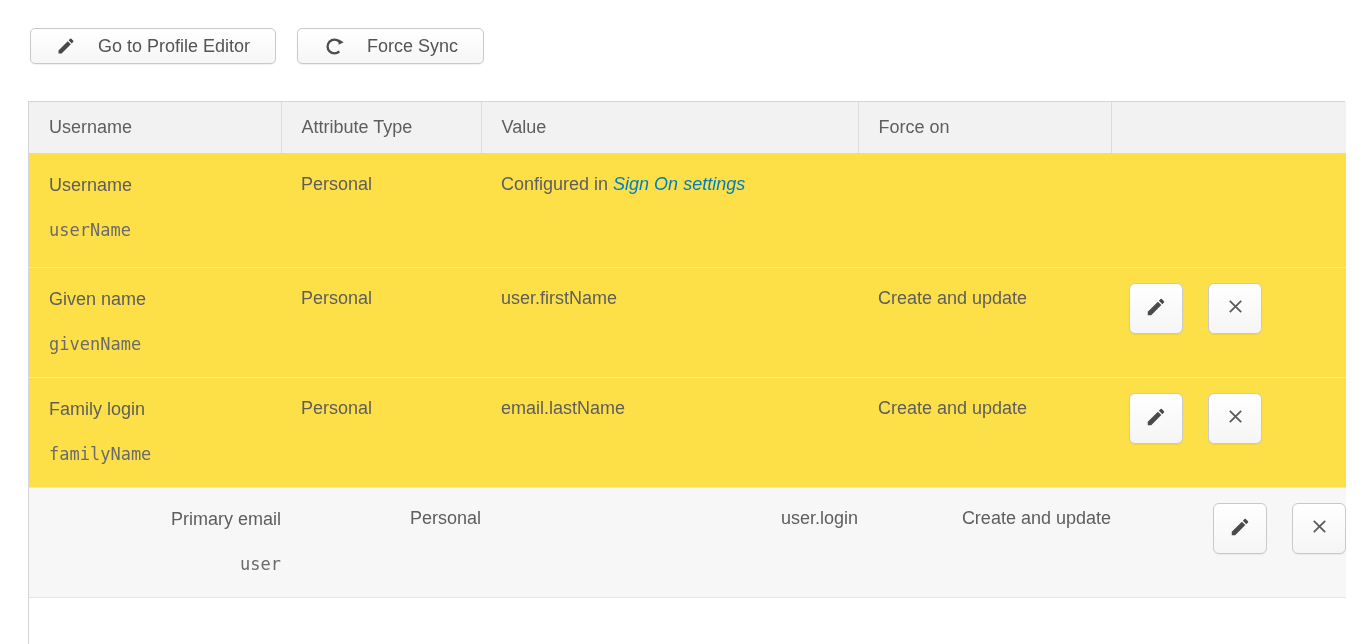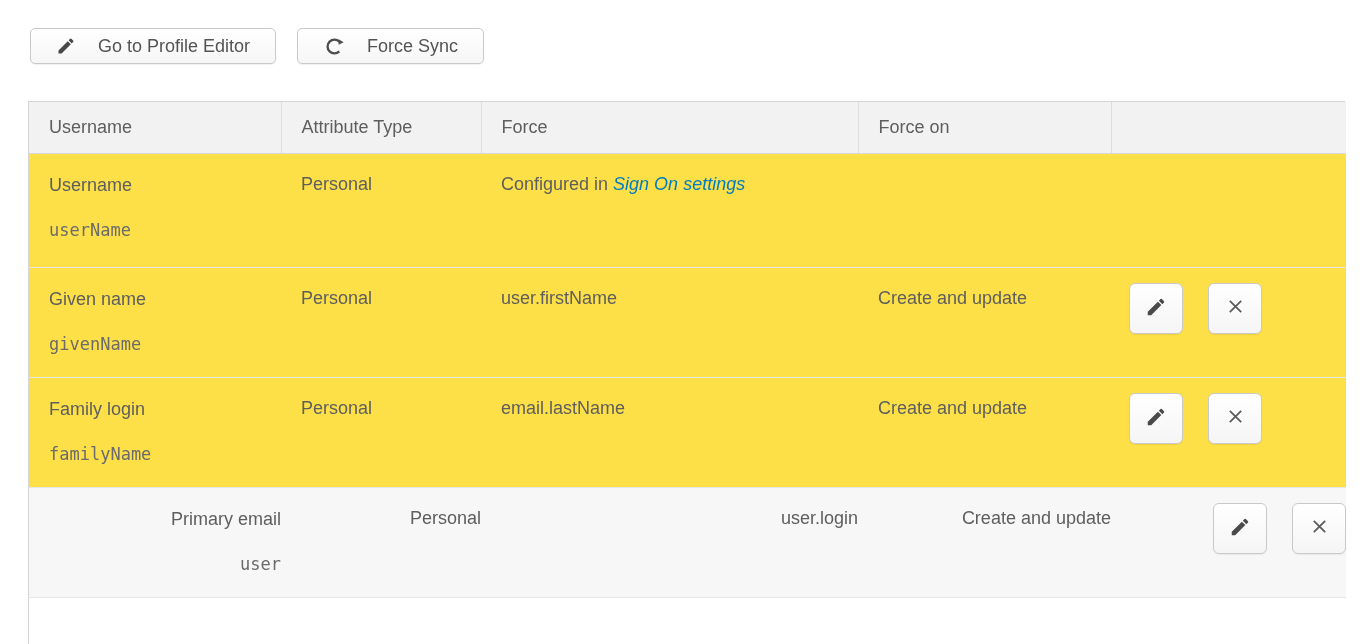--- a/index.html
+++ b/index.html
@@ -139,21 +139,21 @@
         <col style="width:252px">
         <col style="width:200px">
         <col style="width:377px">
         <col style="width:253px">
         <col style="width:235px">
       </colgroup>
       <thead>
         <tr>
           <th>Username</th>
           <th>Attribute Type</th>
-          <th>Force</th>
+          <th>Value</th>
           <th>Force on</th>
           <th></th>
         </tr>
       </thead>
       <tbody>
 
         <tr class="r0">
           <td>
             <div class="attr-label">Username</div>
             <div class="mono">userName</div>

